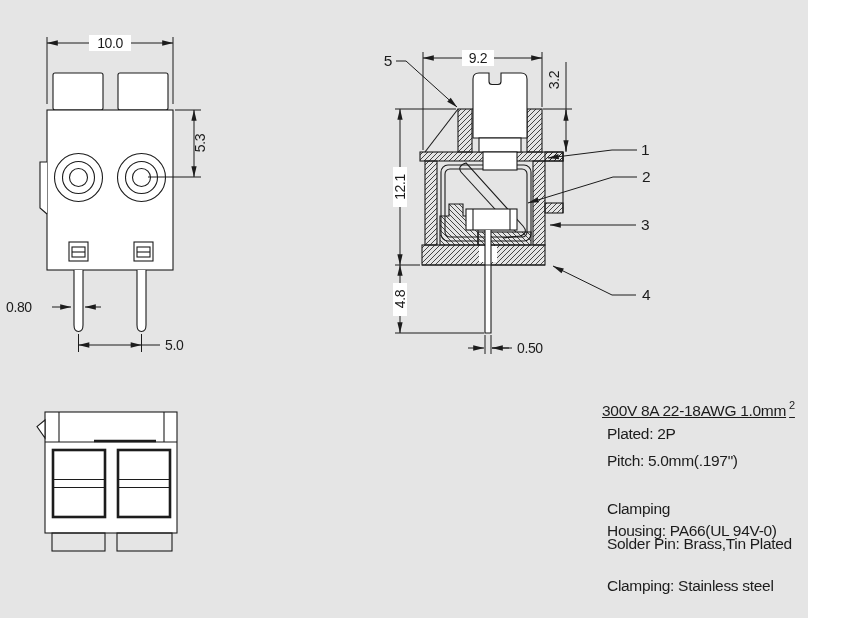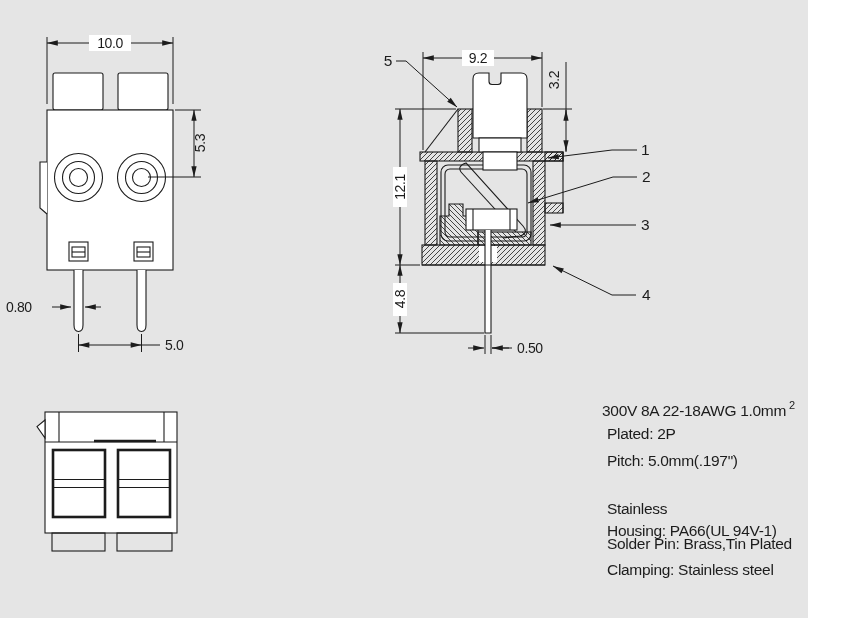--- a/index.html
+++ b/index.html
@@ -4,21 +4,21 @@
 <style>
   html,body{margin:0;padding:0;background:#ffffff;}
   .stage{position:relative;width:808px;height:618px;background:#e5e5e5;overflow:hidden;
          font-family:"Liberation Sans",sans-serif;}
   svg text{fill:#1c1c1c;font-family:"Liberation Sans",sans-serif;letter-spacing:-0.4px;}
   .dimtxt{font-size:14px;}
   .callout{font-size:15.5px;}
   .specs{position:absolute;left:602px;top:392px;width:262px;color:#1c1c1c;
          font-size:15.5px;letter-spacing:-0.3px;line-height:1;}
   .spec-line{position:absolute;left:5px;white-space:nowrap;}
-  .spec-line.first{left:0;}
+  .spec-line.first{left:0;text-decoration:underline;}
   .spec-line sup{font-size:11px;vertical-align:7px;margin-left:3px;}
 </style>
 </head>
 <body>
 
 <div class="stage">
 
 <svg width="866" height="618" viewBox="0 0 866 618">
   <defs>
     <marker id="arr" viewBox="0 0 10 6" refX="9.4" refY="3" markerWidth="12" markerHeight="7.2" orient="auto-start-reverse">
@@ -177,19 +177,19 @@
     <rect x="52" y="533" width="53" height="18"></rect>
     <rect x="117" y="533" width="55" height="18"></rect>
   </g>
 </svg>
 
   
   <div class="specs">
     <div class="spec-line first" style="top:8px"><span>300V 8A 22-18AWG 1.0mm</span><sup>2</sup></div>
     <div class="spec-line" style="top:34px">Plated: 2P</div>
     <div class="spec-line" style="top:61px">Pitch: 5.0mm(.197")</div>
-    <div class="spec-line" style="top:109px">Stainless</div>
-    <div class="spec-line" style="top:131px">Housing: PA66(UL 94V-1)</div>
+    <div class="spec-line" style="top:109px">Clamping</div>
+    <div class="spec-line" style="top:131px">Housing: PA66(UL 94V-0)</div>
     <div class="spec-line" style="top:144px">Solder Pin: Brass,Tin Plated</div>
-    <div class="spec-line" style="top:170px">Clamping: Stainless steel</div>
+    <div class="spec-line" style="top:186px">Clamping: Stainless steel</div>
   </div>
 
 </div>
 
 </body></html>

